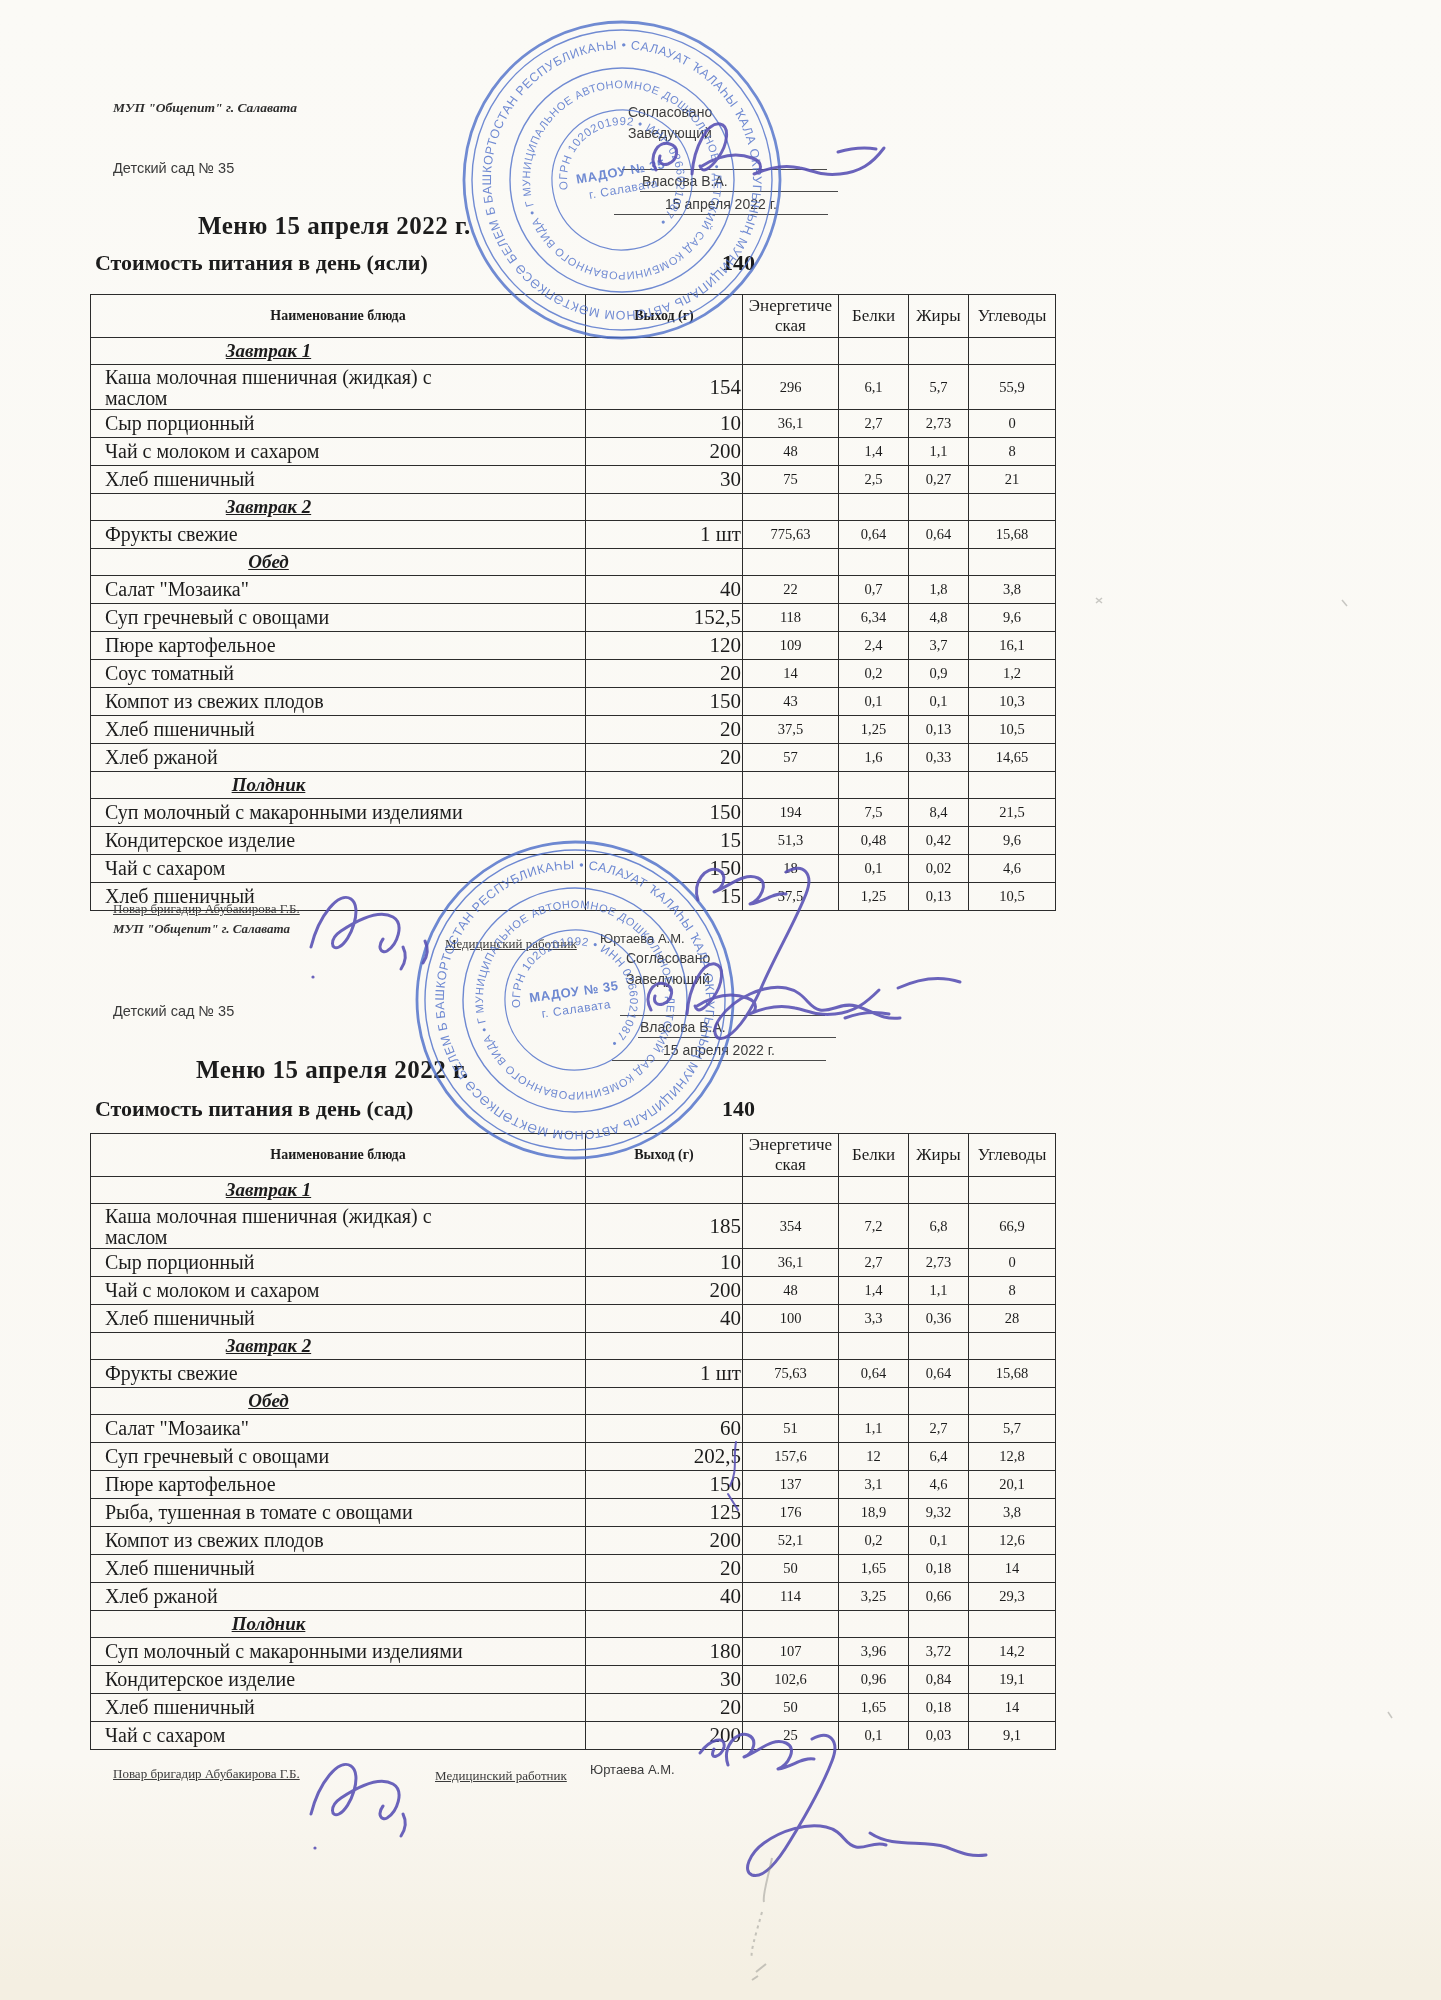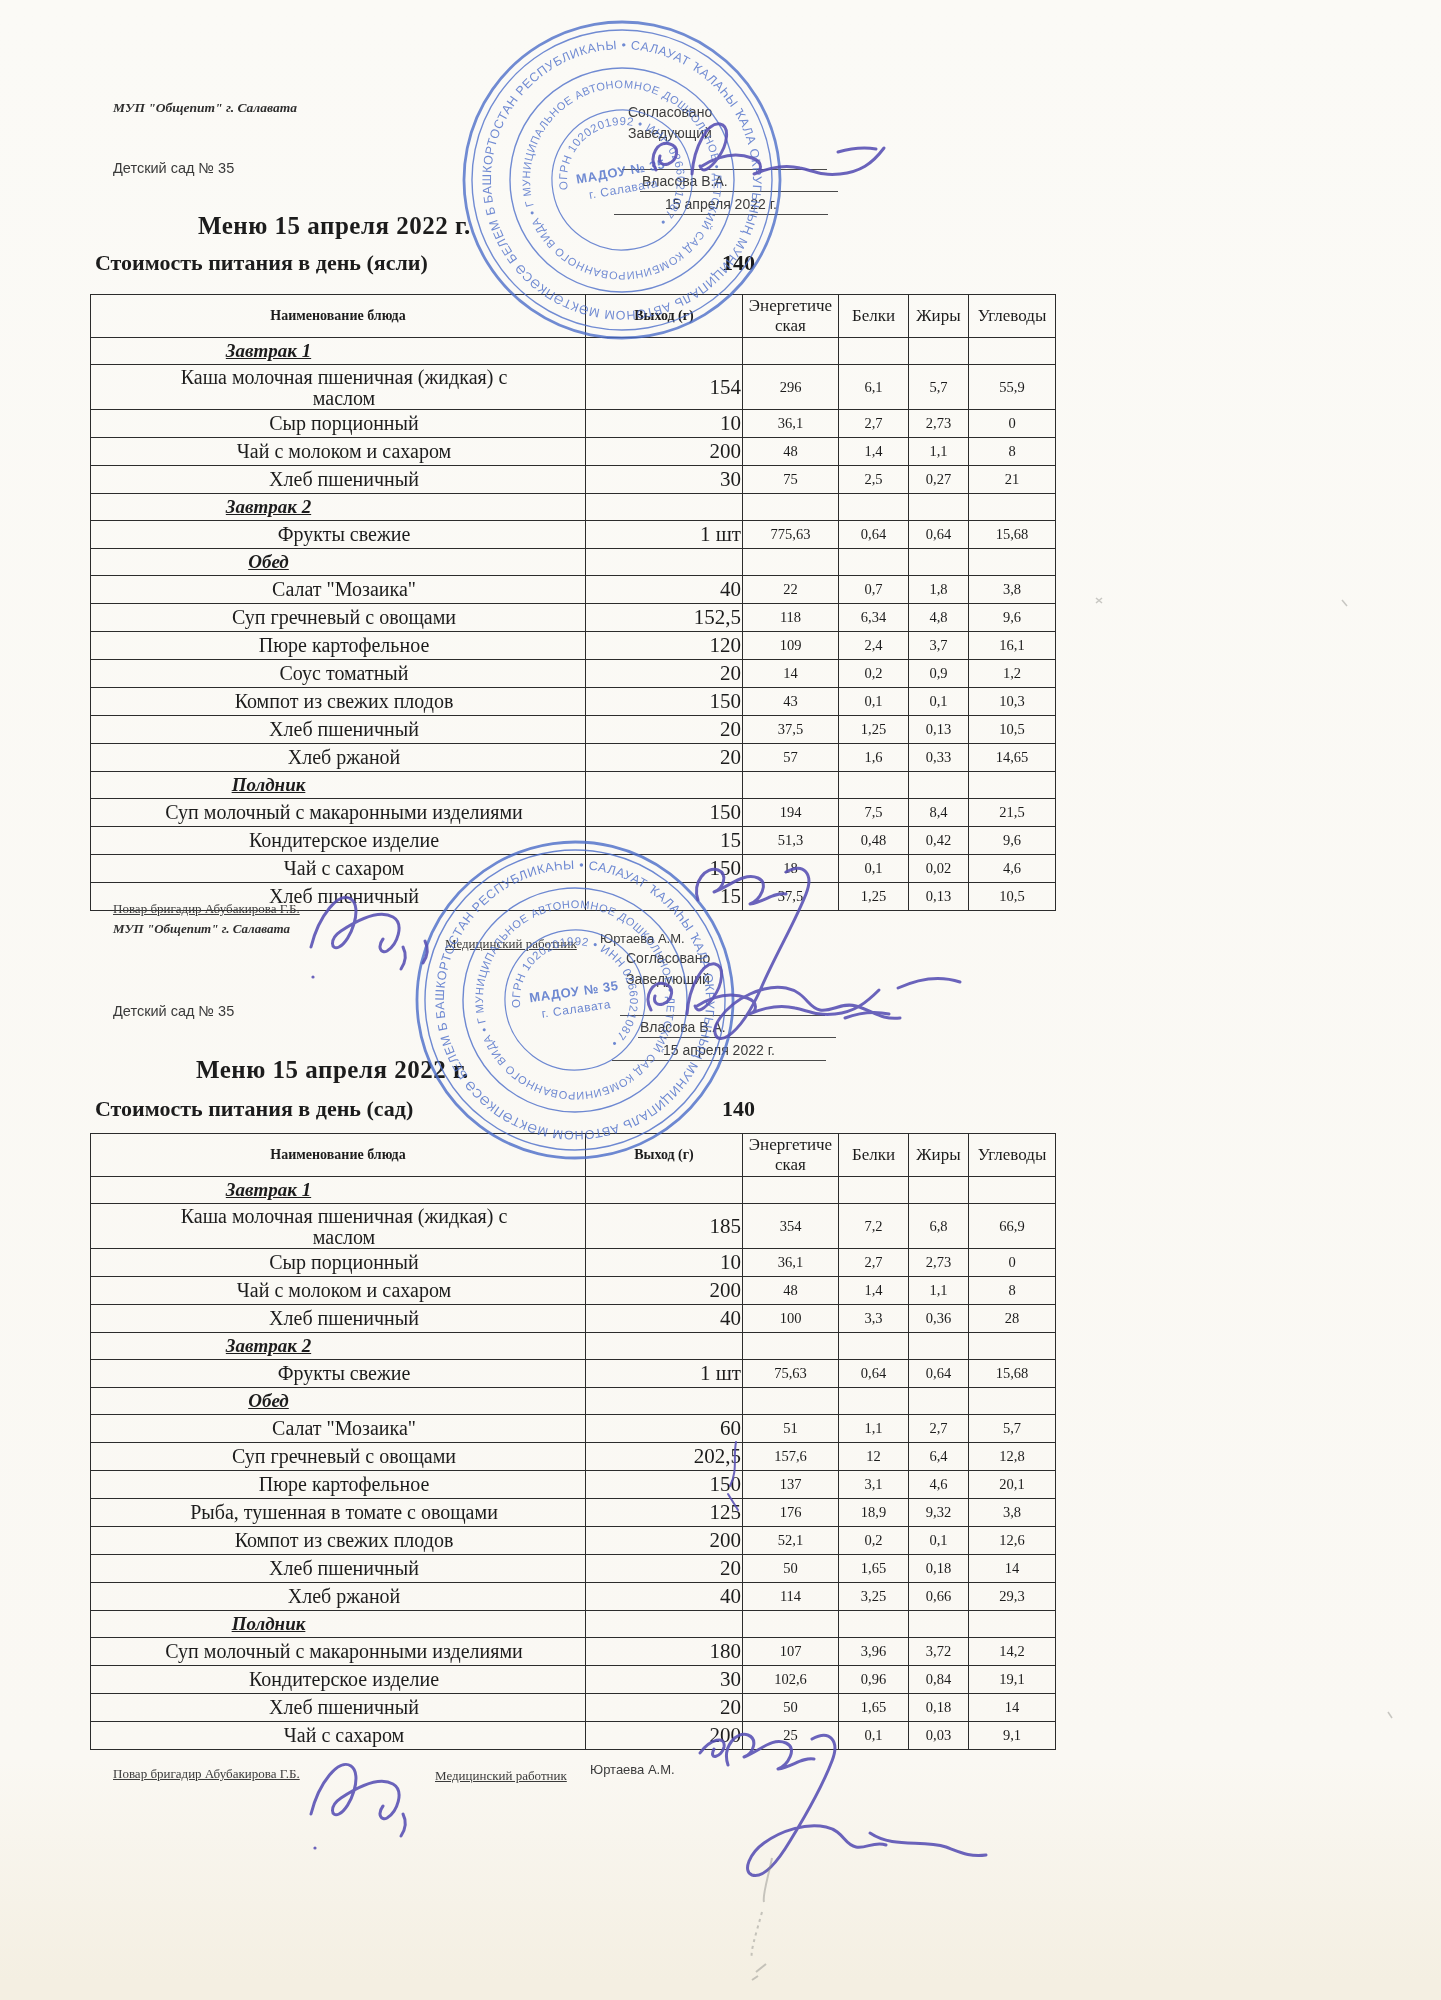--- a/index.html
+++ b/index.html
@@ -28,21 +28,21 @@
 
   table.menu-table{position:absolute;left:90px;border-collapse:collapse;table-layout:fixed;width:965px;}
   table.menu-table td, table.menu-table th{border:1.6px solid #2c2c2c;overflow:hidden;}
   table.menu-table thead tr{height:40px;}
   th.h-small{font:bold 14px "Liberation Serif", serif;border-radius:21px;}
   th.h-big{font:normal 17px "Liberation Serif", serif;}
   tr.sec-row{height:27px;}
   tr.dish-row{height:28px;}
   tr.dish-row.tall{height:43px;}
   td.sec{font:bold italic 19px "Liberation Serif", serif;text-decoration:underline;text-align:center;padding-right:140px;}
-  td.name{font:20px "Liberation Serif", serif;padding:0 2px 0 14px;white-space:nowrap;text-align:center;}
+  td.name{font:20px "Liberation Serif", serif;padding:0 2px 0 14px;white-space:nowrap;}
   tr.tall td.name{white-space:normal;line-height:21px;padding-top:2px;}
   td.out{font:21px "Liberation Serif", serif;text-align:right;}
   td.num{font:14.5px "Liberation Serif", serif;text-align:center;}
 
   .sign-label{font:13px "Liberation Serif", serif;color:#3b3b3b;text-decoration:underline;}
   .sign-name{font:13px "Liberation Sans", sans-serif;color:#3b3b3b;}
   .sign-org{font:italic bold 13px "Liberation Serif", serif;color:#2e2e2e;}
 
   svg.overlay{position:absolute;left:0;top:0;pointer-events:none;}
   .stamp-text{font-family:"Liberation Sans", sans-serif;letter-spacing:.6px;}

